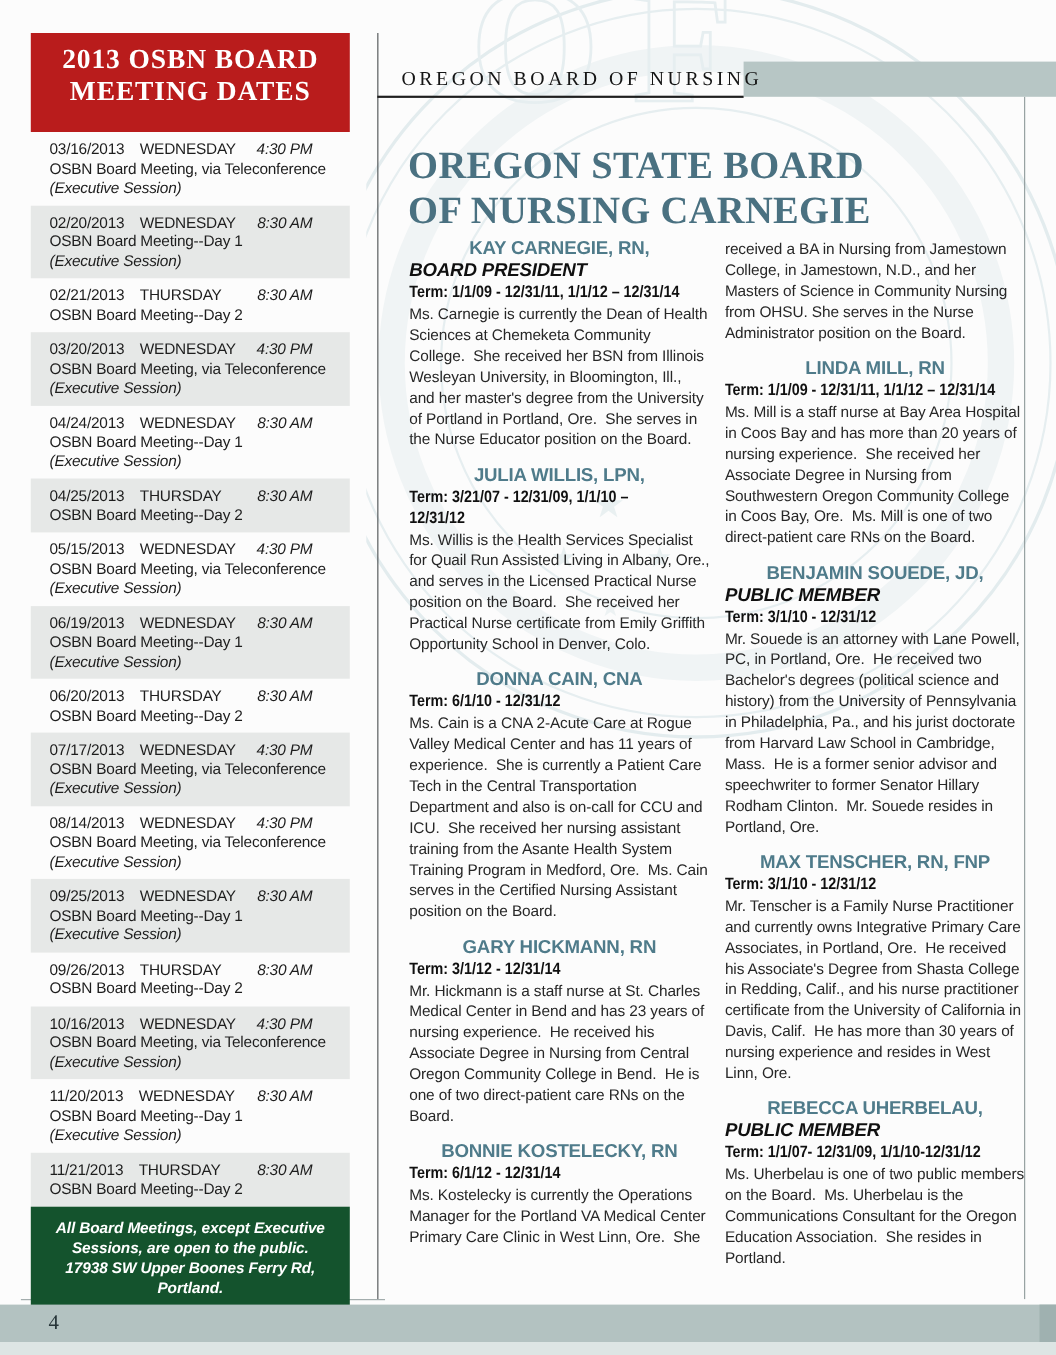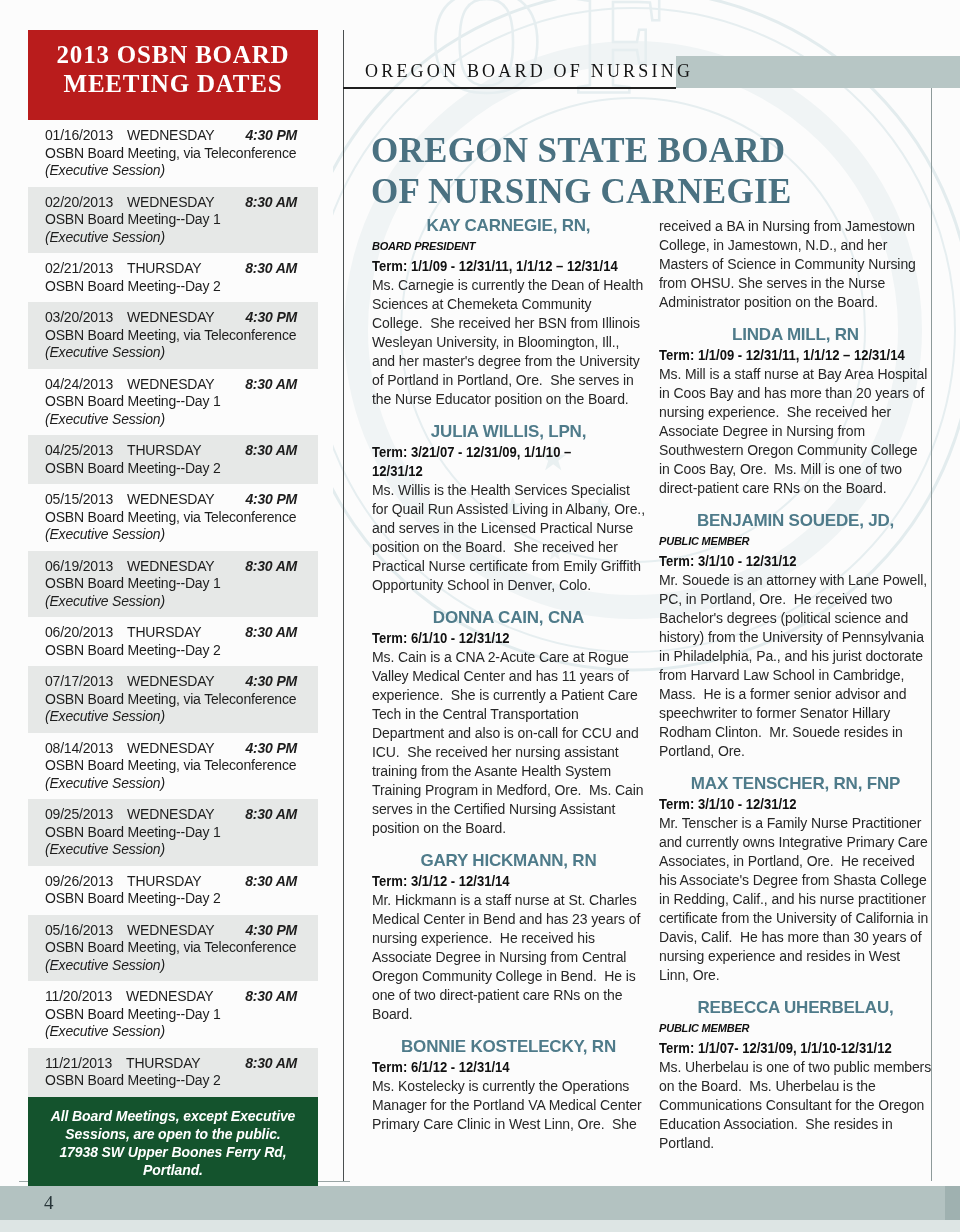--- a/index.html
+++ b/index.html
@@ -20,21 +20,21 @@
     background:#b91c1c; color:#ffffff; text-align:center;
     padding:10px 6px 22px;
     font-family:"Liberation Serif", serif; font-weight:bold;
     font-size:25px; line-height:29px; letter-spacing:0.8px;
   }
   .meet-list { width:100%; }
   .meet-row { padding:7px 8px 7px 17px; font-size:14px; line-height:17.5px; color:#1d1d1d; letter-spacing:-0.2px; }
   .meet-row.shaded { background:#e6e8e7; }
   .meet-line1 { display:flex; }
   .meet-day { margin-left:14px; }
-  .meet-time { margin-left:auto; margin-right:13px; font-weight:bold; font-style:italic; }
+  .meet-time { margin-left:auto; margin-right:26px; font-weight:normal; font-style:italic; }
   .meet-note { font-style:italic; }
   .sidebar-foot {
     background:#14532d; color:#ffffff; text-align:center;
     font-weight:bold; font-style:italic; font-size:14px; line-height:18px;
     padding:10px 8px 11px; letter-spacing:-0.1px;
   }
 
   
   .v-line-left  { left:343px; top:30px;  width:1px; height:1151px; background:#4a4f50; }
   .v-line-right { left:931px; top:88px;  width:1px; height:1093px; background:#8d9a9a; }
@@ -54,21 +54,21 @@
     left:371px; top:130px; color:#4a7181;
     font-family:"Liberation Serif", serif; font-weight:bold;
     font-size:35px; line-height:41px; letter-spacing:0.3px;
   }
 
   
   .columns { left:372px; top:216px; width:560px; display:flex; gap:14px; }
   .bio-col { width:273px; }
   .bio-block { margin-bottom:13px; }
   .bio-name { font-weight:bold; font-size:17px; line-height:20px; color:#4f7b8a; letter-spacing:-0.2px;text-align:center; }
-  .bio-role { font-weight:bold; font-style:italic; font-size:11px; line-height:20px; color:#101010; letter-spacing:-0.2px; }
+  .bio-role { font-weight:bold; font-style:italic; font-size:17px; line-height:20px; color:#101010; letter-spacing:-0.2px; }
   .bio-term {
     font-weight:bold; font-size:15px; line-height:19px; color:#101010;
     white-space:pre; display:inline-block;
     transform:scaleX(0.87); transform-origin:0 0;
   }
   .bio-body { font-size:14px; line-height:19px; color:#272727; letter-spacing:-0.1px; white-space:pre-wrap; margin-top:1px; }
 
   
   .footer-bar { left:0; top:1186px; width:960px; height:34px; background:#b3c2c1; }
   .footer-cap { position:absolute; right:0; top:0; width:15px; height:34px; background:#9fb1b0; }
@@ -102,21 +102,21 @@
 <div class="layer footer-topline-left"></div>
 
 <div class="layer sidebar">
   <div class="sidebar-header">
     <div>2013 OSBN BOARD</div>
     <div>MEETING DATES</div>
   </div>
   <div class="meet-list" id="meet-list">
       <div class="meet-row">
         <div class="meet-line1">
-          <span class="meet-date">01/16/2013</span>
+          <span class="meet-date">03/16/2013</span>
           <span class="meet-day">WEDNESDAY</span>
           <span class="meet-time">4:30 PM</span>
         </div>
         <div class="meet-desc">OSBN Board Meeting, via Teleconference</div>
         <div class="meet-note">(Executive Session)</div>
       </div>
       <div class="meet-row shaded">
         <div class="meet-line1">
           <span class="meet-date">02/20/2013</span>
           <span class="meet-day">WEDNESDAY</span>
@@ -215,21 +215,21 @@
       <div class="meet-row">
         <div class="meet-line1">
           <span class="meet-date">09/26/2013</span>
           <span class="meet-day">THURSDAY</span>
           <span class="meet-time">8:30 AM</span>
         </div>
         <div class="meet-desc">OSBN Board Meeting--Day 2</div>
       </div>
       <div class="meet-row shaded">
         <div class="meet-line1">
-          <span class="meet-date">05/16/2013</span>
+          <span class="meet-date">10/16/2013</span>
           <span class="meet-day">WEDNESDAY</span>
           <span class="meet-time">4:30 PM</span>
         </div>
         <div class="meet-desc">OSBN Board Meeting, via Teleconference</div>
         <div class="meet-note">(Executive Session)</div>
       </div>
       <div class="meet-row">
         <div class="meet-line1">
           <span class="meet-date">11/20/2013</span>
           <span class="meet-day">WEDNESDAY</span>

